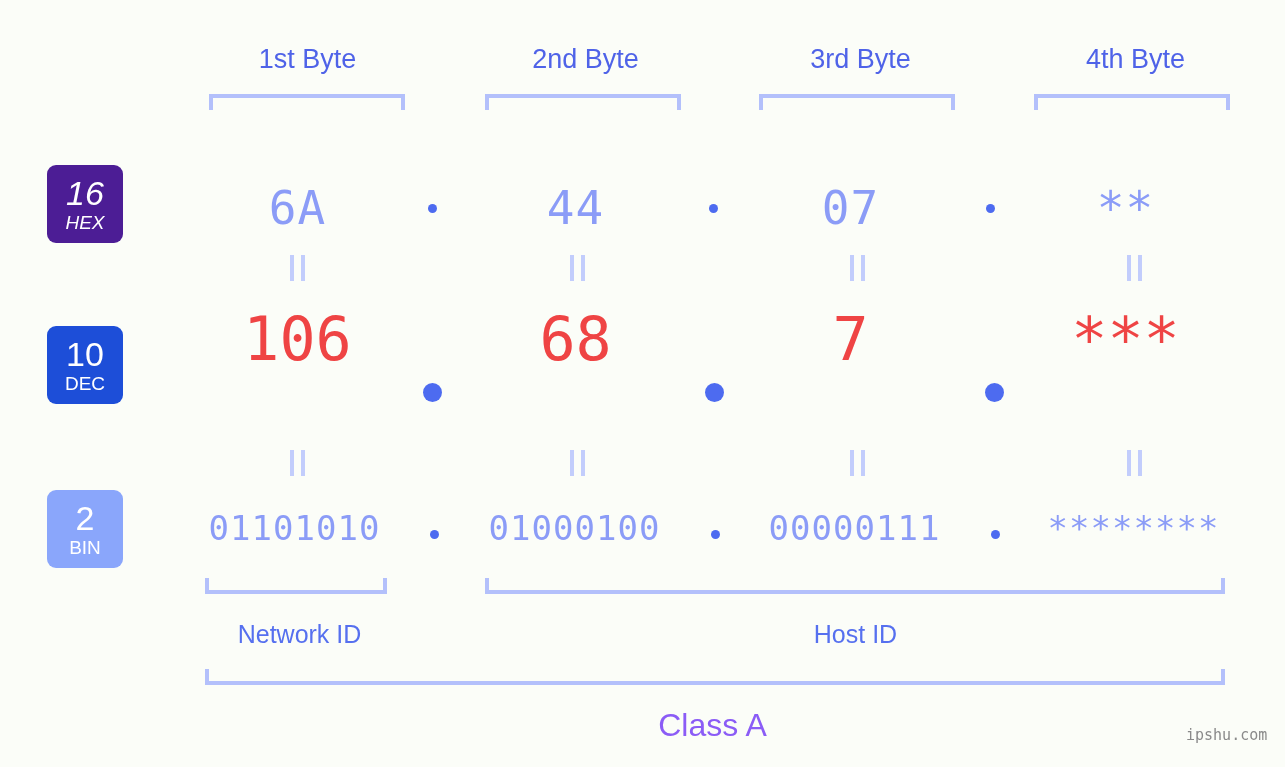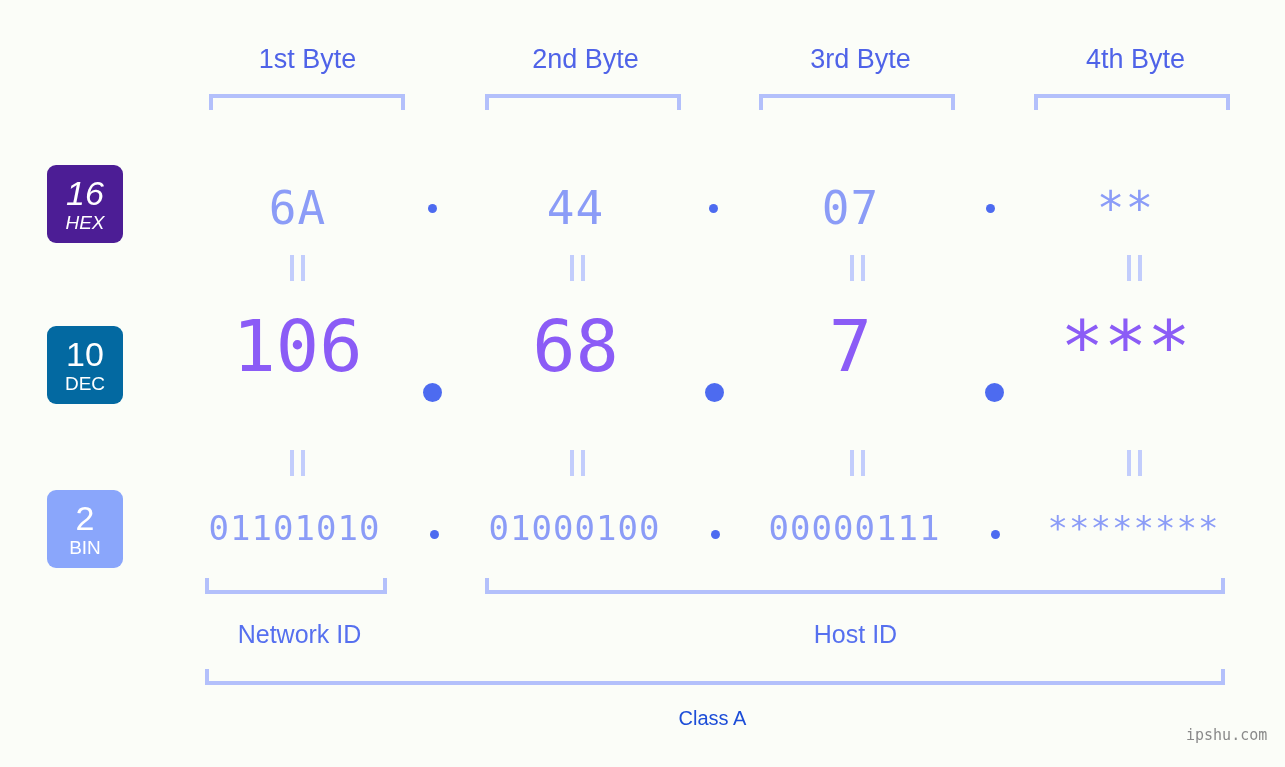--- a/index.html
+++ b/index.html
@@ -48,21 +48,21 @@
   .badge .rad{ font-size:19px; margin-top:3px; }
 
   
   .cell{
     position:absolute;
     text-align:center;
     white-space:nowrap;
     font-family:"DejaVu Sans Mono", monospace;
   }
   .hex-val{ font-size:46px; color:#8b9cf7; letter-spacing:1px;margin-top:13px; }
-  .dec-val{ font-size:72px; color:#8b5cf6; letter-spacing:0px; }
+  .dec-val{ font-size:60px; color:#ef4444; letter-spacing:0px; }
   .bin-val{ font-size:34px; color:#8b9cf7; letter-spacing:1px; }
 
   
   .dot{
     position:absolute;
     border-radius:50%;
     background:#4d6bf0;
   }
   .dot-sm{ width:9px;height:9px; }
   .dot-lg{ width:19px;height:19px; }
@@ -82,22 +82,22 @@
 
   
   .id-label{
     font-size:25px;
     color:#5670ef;
     text-align:center;
     white-space:nowrap;
     font-family:"Liberation Sans", sans-serif;
   }
   .class-label{
-    font-size:20px;
-    color:#1d4ed8;
+    font-size:32px;
+    color:#8b5cf6;
     text-align:center;
     white-space:nowrap;
     font-family:"Liberation Sans", sans-serif;
   }
 
   
   .watermark{
     position:absolute;
     font-family:"DejaVu Sans Mono", monospace;
     font-size:15px;
@@ -117,21 +117,21 @@
 
   <div class="brk brk-down" style="left:209px;top:86px;width:196px;height:16px;"></div>
   <div class="brk brk-down" style="left:485px;top:86px;width:196px;height:16px;"></div>
   <div class="brk brk-down" style="left:759px;top:86px;width:196px;height:16px;"></div>
   <div class="brk brk-down" style="left:1034px;top:86px;width:196px;height:16px;"></div>
 
   <div class="badge" style="left:47px;top:157px;background:#4c1d95;font-style:italic;">
     <span class="num">16</span>
     <span class="rad">HEX</span>
   </div>
-  <div class="badge" style="left:47px;top:318px;background:#0369a1;">
+  <div class="badge" style="left:47px;top:318px;background:#1d4ed8;">
     <span class="num">10</span>
     <span class="rad">DEC</span>
   </div>
   <div class="badge" style="left:47px;top:482px;background:#8aa6fb;">
     <span class="num">2</span>
     <span class="rad">BIN</span>
   </div>
 
   <div class="cell hex-val" style="left:180px;top:160px;width:235px;">6A</div>
   <div class="cell hex-val" style="left:458px;top:160px;width:235px;">44</div>

